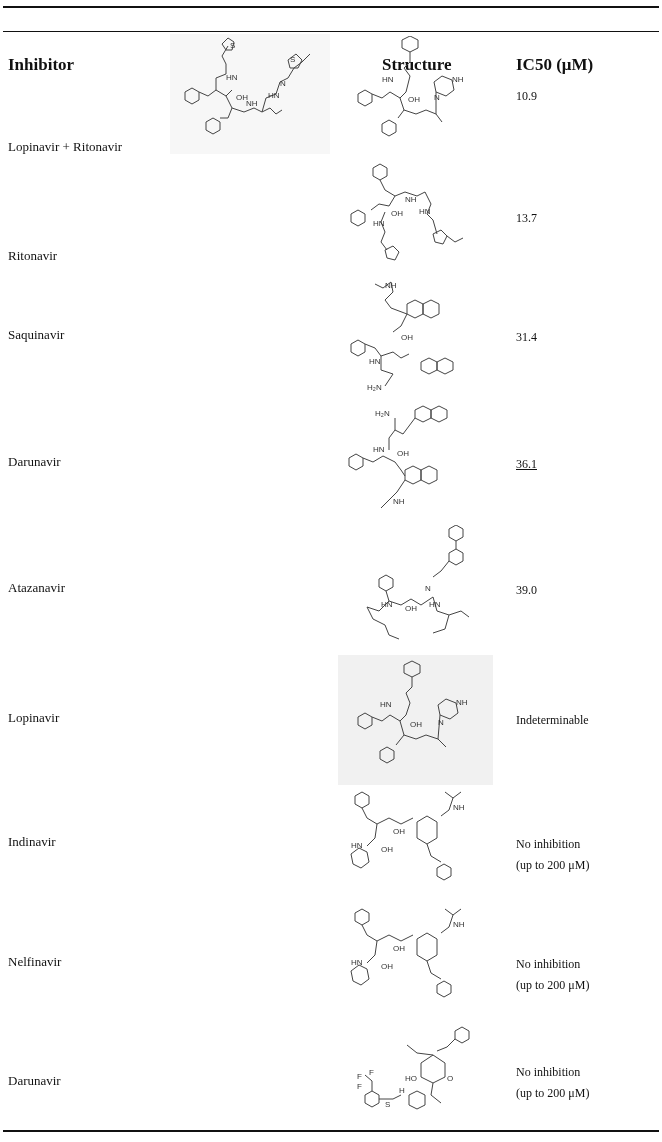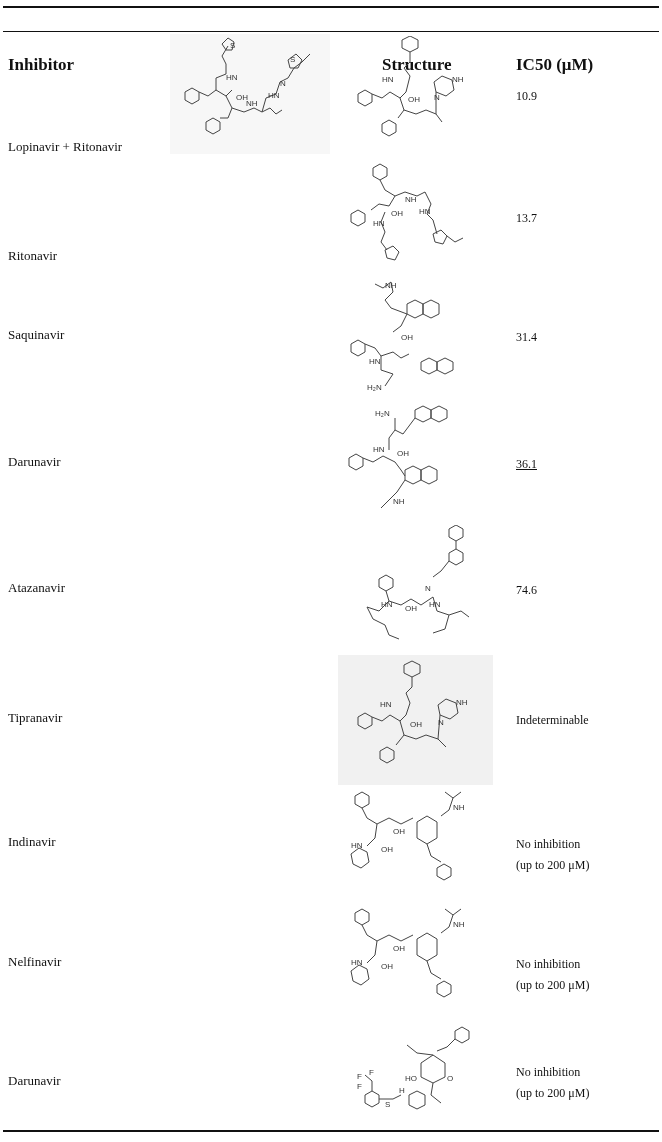--- a/index.html
+++ b/index.html
@@ -145,24 +145,24 @@
     <polyline class="b" points="88,72 92,86 104,90 116,86 124,92"></polyline>
     <polyline class="b" points="40,100 44,110 54,114"></polyline>
     <polyline class="b" points="104,90 100,104 88,108"></polyline>
     <text x="36" y="82">HN</text>
     <text x="80" y="66">N</text>
     <text x="84" y="82">HN</text>
     <text x="60" y="86">OH</text>
   </svg>
 </div>
 <div class="ic50" style="top:580px;">
-  <div>74.6</div>
-</div>
-
-<div class="name" style="top:710px;">Tipranavir</div>
+  <div>39.0</div>
+</div>
+
+<div class="name" style="top:710px;">Lopinavir</div>
 <div class="struct gray" style="left:338px;top:655px;width:155px;height:130px;">
   <svg width="155" height="130" viewBox="0 0 155 130">
     <polygon class="b" points="66,10 74,6 82,10 82,18 74,22 66,18"></polygon>
     <polyline class="b" points="74,22 74,32 68,38 72,48"></polyline>
     <polygon class="b" points="20,62 27,58 34,62 34,70 27,74 20,70"></polygon>
     <polyline class="b" points="34,62 44,66 52,60 62,66 68,60 72,48"></polyline>
     <polyline class="b" points="62,66 66,80 58,90"></polyline>
     <polygon class="b" points="42,96 49,92 56,96 56,104 49,108 42,104"></polygon>
     <polyline class="b" points="66,80 78,84 88,80 100,84 108,92"></polyline>
     <polygon class="b" points="100,50 108,44 118,48 120,58 112,64 102,60"></polygon>

